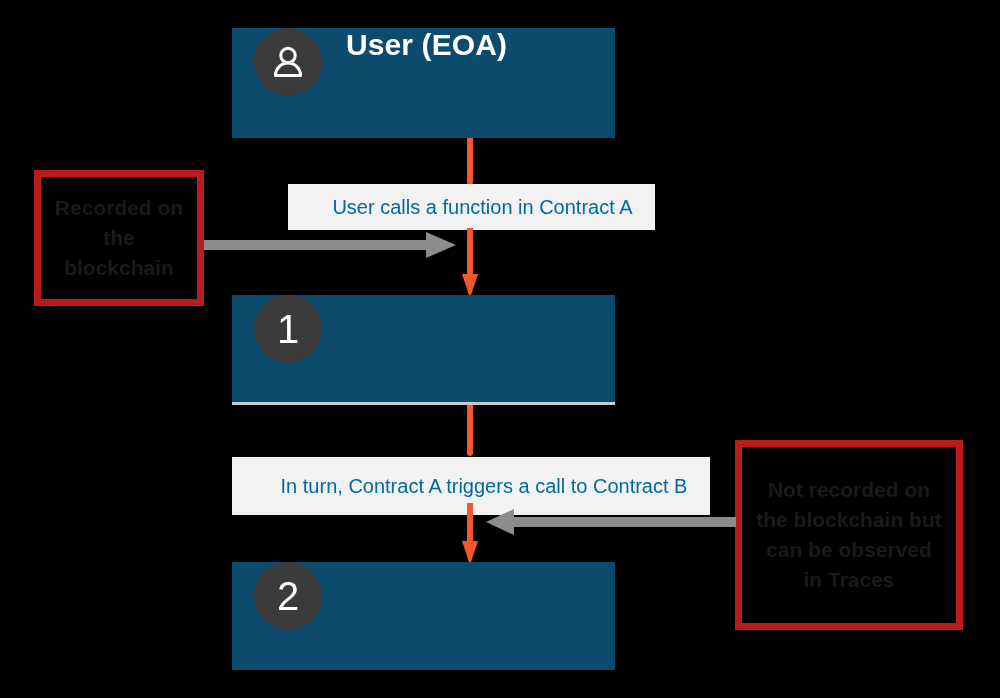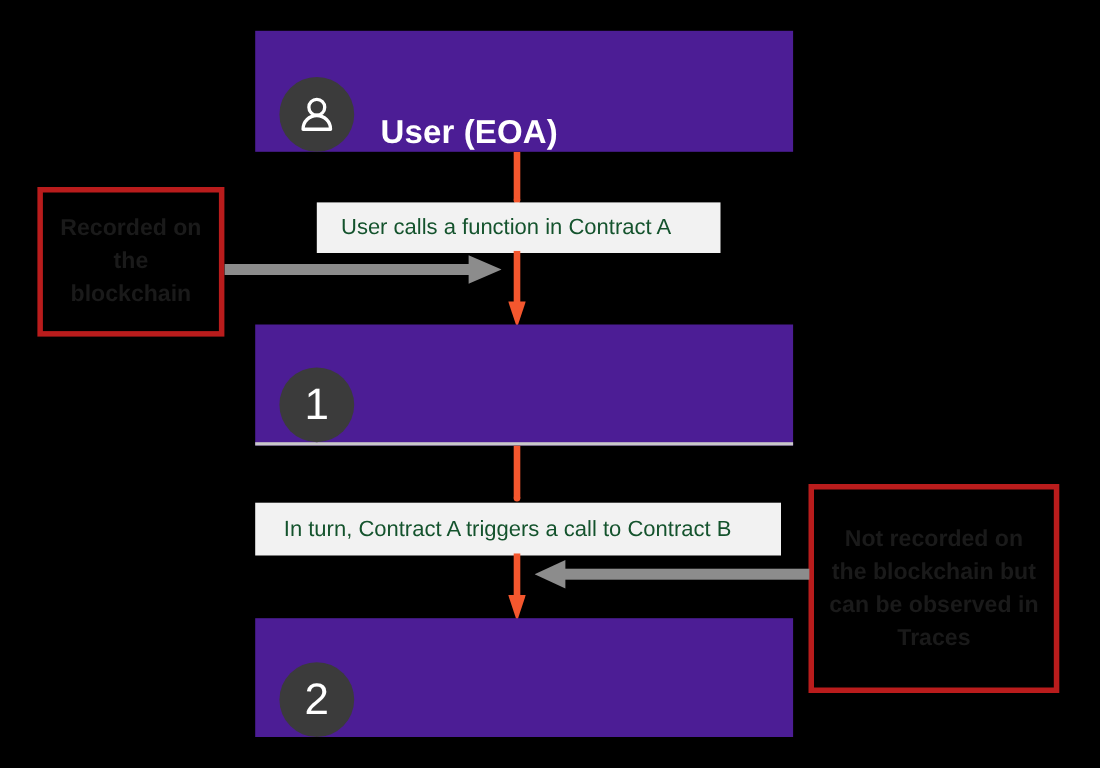--- a/index.html
+++ b/index.html
@@ -20,24 +20,24 @@
     inset: 0;
     width: 1000px;
     height: 698px;
     background: #000000;
   }
 
   
   .node {
     position: absolute;
     left: 232px;
-    width: 489px;
-    background: #4c1d95;
-    display: flex;
-    align-items: flex-end;
+    width: 383px;
+    background: #0c4a6e;
+    display: flex;
+    align-items: flex-start;
     box-sizing: border-box;
     padding-left: 22px;
   }
   .node-user     { top: 28px;  height: 110px; }
   .node-a        { top: 295px; height: 110px; border-bottom: 3px solid #c9c9c9; }
   .node-b        { top: 562px; height: 108px; }
 
   .node-badge {
     width: 68px;
     height: 68px;
@@ -60,60 +60,61 @@
     font-size: 30px;
     font-weight: bold;
     letter-spacing: 0.1px;
     white-space: nowrap;
   }
 
   
   .caption {
     position: absolute;
     background: #f2f2f2;
-    color: #14532d;
+    color: #0369a1;
     font-size: 20px;
     display: flex;
     align-items: center;
     box-sizing: border-box;
     white-space: nowrap;
+    justify-content: center;
   }
   .caption-1 {
     left: 288px;
     top: 184px;
     width: 367px;
     height: 46px;
     padding-left: 22px;
   }
   .caption-2 {
     left: 232px;
     top: 457px;
     width: 478px;
-    height: 48px;
+    height: 58px;
     padding-left: 26px;
   }
 
   
   .arrow-v {
     position: absolute;
     left: 462px;
     width: 16px;
   }
   .arrow-v svg { display: block; width: 100%; height: 100%; }
 
   .arrow-v-1 { top: 138px;  height: 48px; }
   .arrow-v-2 { top: 228px;  height: 70px; }
   .arrow-v-3 { top: 405px;  height: 52px; }
   .arrow-v-4 { top: 503px;  height: 62px; }
 
   
   .note {
     position: absolute;
     background: #000000;
-    border: 5px solid #b91c1c;
+    border: 7px solid #b91c1c;
     color: #1a1a1a;
     font-weight: bold;
     text-align: center;
     box-sizing: border-box;
     display: flex;
     align-items: center;
     justify-content: center;
     line-height: 1.42;
   }
   .note-left {

